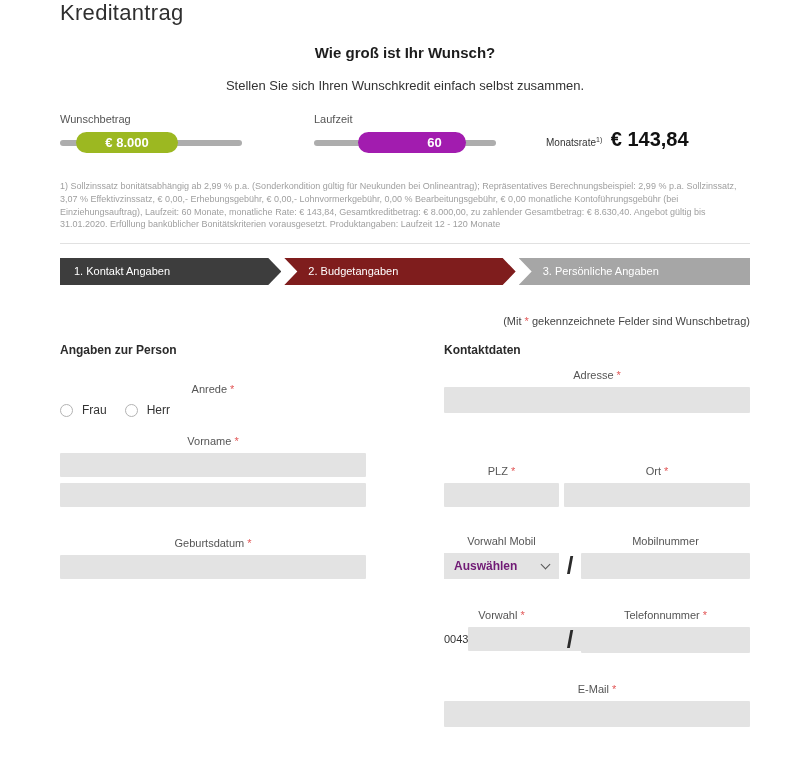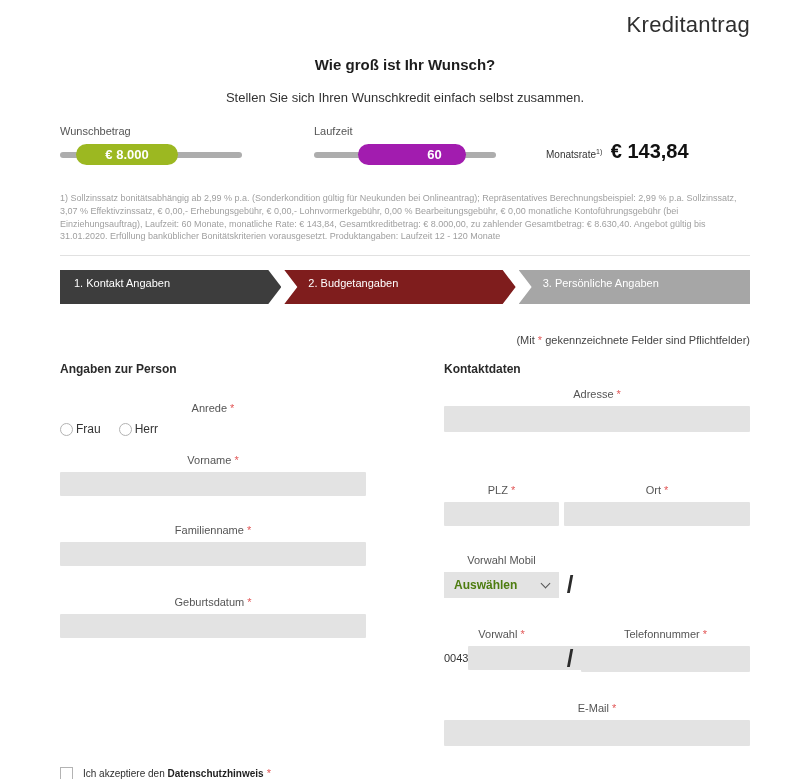--- a/index.html
+++ b/index.html
@@ -1,21 +1,21 @@
 <!DOCTYPE html>
 <html><head>
 <meta charset="utf-8">
 <style>
   * { margin:0; padding:0; box-sizing:border-box; }
   html,body { background:#fff; }
   body { font-family:"Liberation Sans", sans-serif; color:#333; }
   .page { width:810px; height:779px; margin:0 auto; background:#fff; overflow:hidden; position:relative; }
   .container { width:690px; margin:0 auto; }
 
-  .title { text-align:right; font-size:22px; font-weight:400; color:#2f2f2f; padding-top:12px; letter-spacing:.3px; }
+  .title { text-align:left; font-size:22px; font-weight:400; color:#2f2f2f; padding-top:0; letter-spacing:.3px; }
   .subtitle { text-align:center; font-size:15px; font-weight:700; color:#1d1d1d; margin-top:18px; }
   .intro { text-align:center; font-size:13px; color:#333; margin-top:17px; }
 
   
   .calc-row { display:flex; margin-top:20px; align-items:flex-start; }
   .slider-group { width:254px; }
   .slider-group.second { width:206px; }
   .slider-label { font-size:11px; color:#555; }
   .slider-area { position:relative; height:22px; margin-top:7px; width:182px; }
   .slider-track { position:absolute; left:0; top:8px; width:182px; height:6px; background:#adadad; border-radius:3px; cursor:pointer; }
@@ -25,52 +25,52 @@
 
   .rate-box { margin-left:26px; margin-top:15px; white-space:nowrap; }
   .rate-label { font-size:10px; color:#333; }
   .rate-label sup { font-size:7px; }
   .rate-value { font-size:20px; font-weight:700; color:#111; margin-left:4px; }
 
   .disclaimer { margin-top:26px; font-size:9px; line-height:1.42; color:#9f9f9f; }
   .divider { border-top:1px solid #e1e1e1; margin-top:12px; }
 
   
-  .steps { display:flex; margin-top:14px; height:34px; }
+  .steps { display:flex; margin-top:14px; height:27px; }
   .step { flex:1; color:#fff; font-size:11px; line-height:27px; padding-left:14px; }
   .step-first { clip-path:polygon(0 0, calc(100% - 13px) 0, 100% 50%, calc(100% - 13px) 100%, 0 100%); margin-right:3px; }
   .step-mid { clip-path:polygon(0 0, calc(100% - 13px) 0, 100% 50%, calc(100% - 13px) 100%, 0 100%, 13px 50%); margin-right:3px; padding-left:24px; }
   .step-last { clip-path:polygon(0 0, 100% 0, 100% 100%, 0 100%, 13px 50%); padding-left:24px; }
 
   .required-note { text-align:right; font-size:11px; color:#444; margin-top:30px; }
 
   
   .form-cols { display:flex; justify-content:space-between; margin-top:16px; }
   .col { width:306px; }
   .section-h { font-size:12px; font-weight:700; color:#2b2b2b; }
   .f-label { font-size:11px; color:#555; display:block;text-align:center; }
   .star { color:#e25757; margin-left:3px; font-size:11px; }
   .input { display:block; width:100%; height:24px; background:#e3e3e3; border:none; border-radius:1px; padding:0 8px; font-size:12px; color:#333; }
   .input.tall { height:26px; }
 
   .radio-row { display:flex; align-items:center; margin-top:8px; }
   .radio-item { display:flex; align-items:center; margin-right:18px; cursor:pointer; }
   .radio-circle { width:13px; height:13px; border:1px solid #b3b3b3; border-radius:50%; background:#fff; display:inline-block; }
-  .radio-item span.rlabel { font-size:12px; color:#333; margin-left:3px; }
+  .radio-item span.rlabel { font-size:12px; color:#333; margin-left:9px; }
 
   .dual-row { display:flex; }
   .dual-a { width:115px; margin-right:5px; }
   .dual-b { flex:1; }
   .slash-cell { width:22px; display:flex; align-items:flex-end; justify-content:center; font-size:24px; font-weight:700; color:#2b2b2b; line-height:24px; padding-bottom:1px; }
   .prefix-row { display:flex; align-items:center; }
   .prefix-txt { font-size:11px; color:#333; width:32px; }
   .prefix-row .input { flex:1; width:auto; }
 
   .select { height:26px; background:#e3e3e3; display:flex; align-items:center; justify-content:space-between; padding:0 10px; cursor:pointer; margin-top:6px; }
-  .select-value { font-size:12px; font-weight:700; color:#4d7c0f; }
+  .select-value { font-size:12px; font-weight:700; color:#701a75; }
   .chevron { width:7px; height:7px; border-right:1px solid #555; border-bottom:1px solid #555; transform:rotate(45deg); margin-top:-4px; }
 
   .mt6 { margin-top:6px; } .mt12 { margin-top:12px; }
   .mt18 { margin-top:18px; } .mt26 { margin-top:26px; } .mt28 { margin-top:28px; }
   .mt30 { margin-top:30px; } .mt52 { margin-top:52px; }
 
   
   .consent { margin-top:20px; }
   .cb-row { display:flex; align-items:flex-start; margin-top:7px; }
   .checkbox { width:13px; height:13px; border:1px solid #b3b3b3; background:#fff; flex:0 0 13px; margin-top:1px; cursor:pointer; }
@@ -110,21 +110,21 @@
 
     <div class="disclaimer">1) Sollzinssatz bonitätsabhängig ab 2,99 % p.a. (Sonderkondition gültig für Neukunden bei Onlineantrag); Repräsentatives Berechnungsbeispiel: 2,99 % p.a. Sollzinssatz, 3,07 % Effektivzinssatz, € 0,00,- Erhebungsgebühr, € 0,00,- Lohnvormerkgebühr, 0,00 % Bearbeitungsgebühr, € 0,00 monatliche Kontoführungsgebühr (bei Einziehungsauftrag), Laufzeit: 60 Monate, monatliche Rate: € 143,84, Gesamtkreditbetrag: € 8.000,00, zu zahlender Gesamtbetrag: € 8.630,40. Angebot gültig bis 31.01.2020. Erfüllung banküblicher Bonitätskriterien vorausgesetzt. Produktangaben: Laufzeit 12 - 120 Monate</div>
     <div class="divider"></div>
 
     <div class="steps">
       <div class="step step-first" style="background:#3d3d3d;">1. Kontakt Angaben</div>
       <div class="step step-mid" style="background:#7f1d1d;">2. Budgetangaben</div>
       <div class="step step-last" style="background:#a6a6a6;">3. Persönliche Angaben</div>
     </div>
 
-    <div class="required-note"><span>(Mit</span> <span class="star" style="margin-left:0;">*</span> <span>gekennzeichnete Felder sind Pflichtfelder)</span></div>
+    <div class="required-note"><span>(Mit</span> <span class="star" style="margin-left:0;">*</span> <span>gekennzeichnete Felder sind Wunschbetrag)</span></div>
 
     <div class="form-cols">
 
       <div class="col">
         <div class="section-h">Angaben zur Person</div>
 
         <label class="f-label mt26"><span>Anrede</span><span class="star">*</span></label>
         <div class="radio-row">
           <span class="radio-item">
             <span class="radio-circle"></span>
@@ -132,21 +132,20 @@
           </span>
           <span class="radio-item">
             <span class="radio-circle"></span>
             <span class="rlabel">Herr</span>
           </span>
         </div>
 
         <label class="f-label mt18"><span>Vorname</span><span class="star">*</span></label>
         <input class="input mt6" type="text" style="">
 
-        <label class="f-label mt28"><span>Familienname</span><span class="star">*</span></label>
         <input class="input mt6" type="text" style="">
 
         <label class="f-label mt30"><span>Geburtsdatum</span><span class="star">*</span></label>
         <input class="input mt6" type="text" style="">
       </div>
 
       <div class="col">
         <div class="section-h">Kontaktdaten</div>
 
         <label class="f-label mt12"><span>Adresse</span><span class="star">*</span></label>
@@ -165,20 +164,24 @@
 
         <div class="dual-row mt28">
           <div class="dual-a" style="margin-right:0;">
             <label class="f-label">Vorwahl Mobil</label>
             <div class="select">
               <span class="select-value">Auswählen</span>
               <span class="chevron"></span>
             </div>
           </div>
           <div class="slash-cell">/</div>
+          <div class="dual-b">
+            <label class="f-label">Mobilnummer</label>
+            <input class="input tall mt6" type="text" style="">
+          </div>
         </div>
 
         <div class="dual-row mt30">
           <div class="dual-a" style="margin-right:0;">
             <label class="f-label"><span>Vorwahl</span><span class="star">*</span></label>
             <div class="prefix-row mt6">
               <span class="prefix-txt">0043</span>
               <input class="input" type="text" style="">
             </div>
           </div>
@@ -187,22 +190,15 @@
             <label class="f-label"><span>Telefonnummer</span><span class="star">*</span></label>
             <input class="input tall mt6" type="text" style="">
           </div>
         </div>
 
         <label class="f-label mt30"><span>E-Mail</span><span class="star">*</span></label>
         <input class="input tall mt6" type="text" style="">
       </div>
     </div>
 
-    <div class="consent">
-      <div class="cb-row">
-        <span class="checkbox"></span>
-        <span class="cb-text"><span>Ich akzeptiere den </span><strong>Datenschutzhinweis</strong><span class="star">*</span></span>
-      </div>
-
-    </div>
 
   </div>
 </div>
 
 </body></html>

